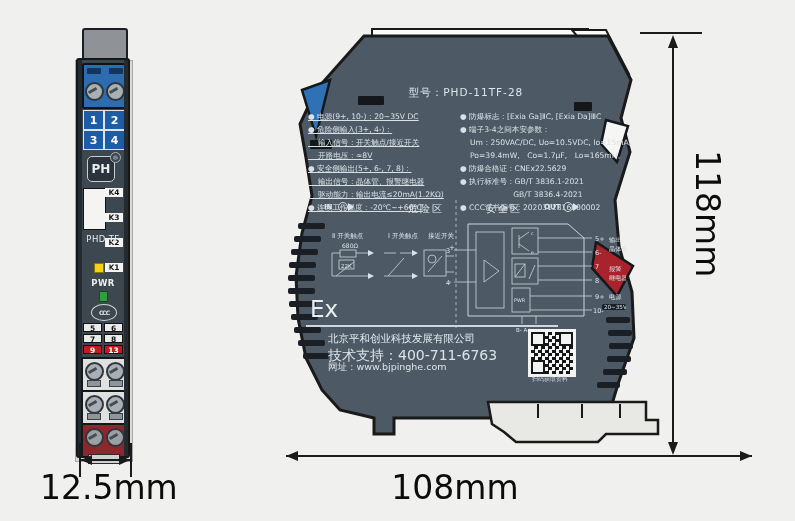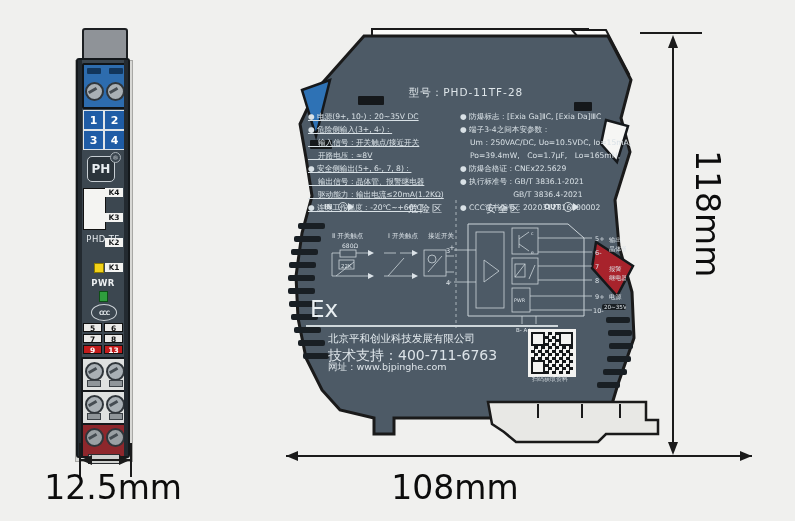--- a/index.html
+++ b/index.html
@@ -52,21 +52,21 @@
   .fm-foot{position:absolute;left:10px;top:394px;width:30px;height:8px;background:#cfd1cf;border:1px solid #2a2d30;}
 
   
   .dim125 .tick{position:absolute;top:443px;width:1.5px;height:34px;background:#1b1b1b;}
   .dim125 .t-l{left:79px;} .dim125 .t-r{left:130px;}
   .dim125 .line{position:absolute;left:81px;top:459px;width:49px;height:1.5px;background:#1b1b1b;}
   .ah{position:absolute;width:0;height:0;border-top:5px solid transparent;border-bottom:5px solid transparent;}
   .dim125 .ah.left{left:81px;top:455px;border-right:11px solid #1b1b1b;}
   .dim125 .ah.right{left:119px;top:455px;border-left:11px solid #1b1b1b;}
   .dim-text{color:#0c0c0c;font-size:33px;font-weight:500;}
-  .dim125 .dim-text{position:absolute;left:12px;top:468px;width:170px;text-align:right;}
+  .dim125 .dim-text{position:absolute;left:40px;top:468px;width:170px;text-align:left;}
 
   
   .side-view{position:absolute;left:276px;top:28px;width:390px;height:432px;color:#dfe6ea;}
   .housing-svg{position:absolute;left:0;top:0;}
   .sv-title{position:absolute;left:40px;top:34px;width:300px;text-align:center;font-size:13px;letter-spacing:6px;color:#e3eaee;}
   .sv-model{position:absolute;left:40px;top:58px;width:300px;text-align:center;font-size:10.5px;letter-spacing:1px;color:#dfe6ea;}
   .sv-specs{position:absolute;top:82px;font-size:7.6px;line-height:13px;white-space:pre;color:#d9e1e6;}
   .sv-specs-left{left:32px;width:152px;text-decoration:underline;}
   .sv-specs-right{left:184px;width:172px;}
   .diagram-svg{position:absolute;left:20px;top:170px;}

